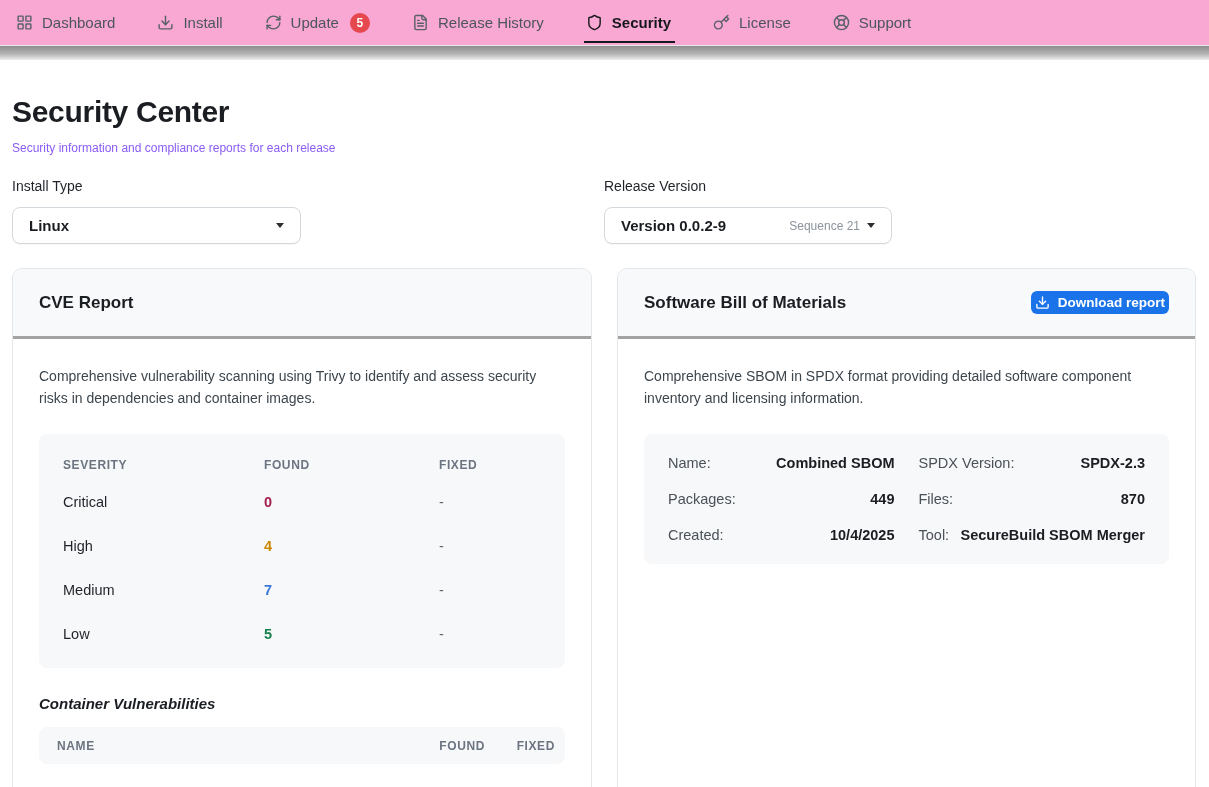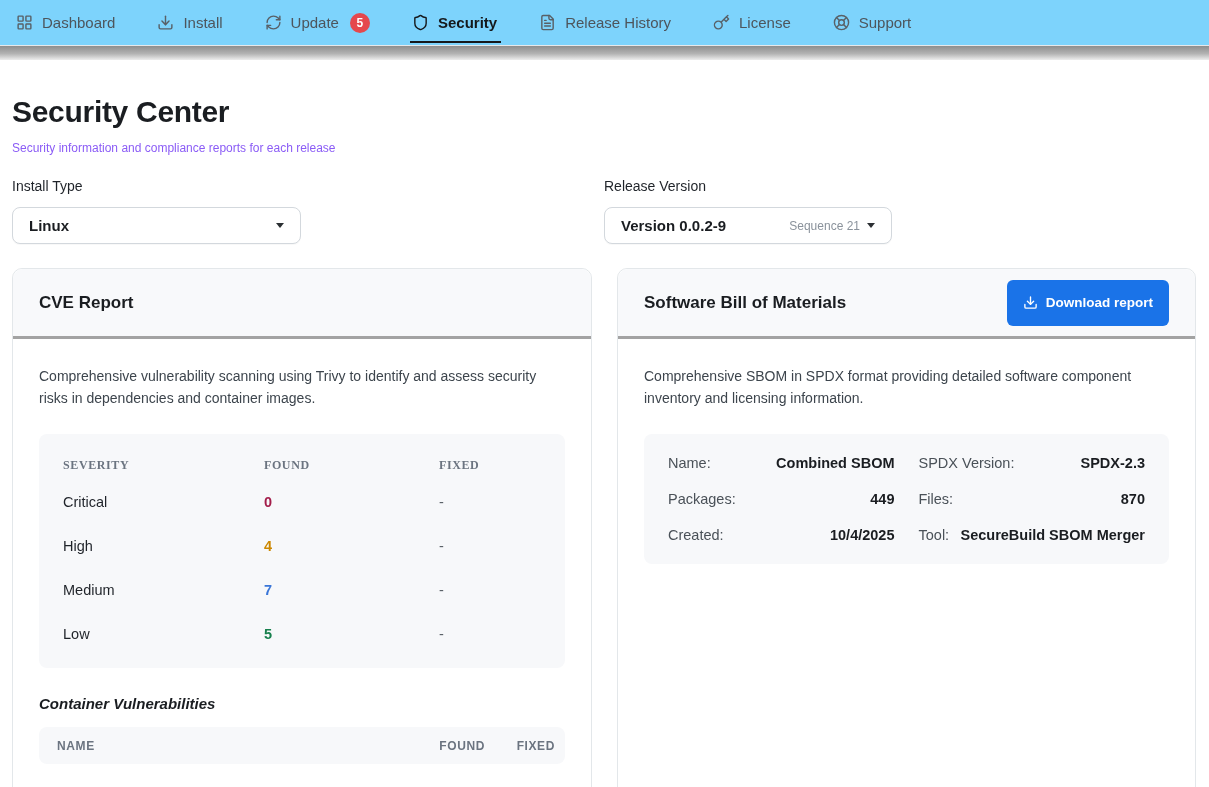--- a/index.html
+++ b/index.html
@@ -1,20 +1,20 @@
 <!DOCTYPE html>
 <html><head>
 <meta charset="utf-8">
 <style>
   * { margin:0; padding:0; box-sizing:border-box; }
   html,body { width:1209px; height:787px; overflow:hidden; background:#fff;
     font-family:"Liberation Sans", sans-serif; color:#16191d; }
 
   
-  .topnav { height:46px; background:#7dd3fc; border-bottom:1px solid #e6e8ea;
+  .topnav { height:46px; background:#f9a8d4; border-bottom:1px solid #e6e8ea;
     display:flex; align-items:stretch; padding-left:16px; }
   .nav-item { display:flex; align-items:center; gap:9px; margin-right:42px;
     color:#4d555c; font-size:15px; cursor:pointer; position:relative; }
   .nav-item .nav-icon { display:flex; align-items:center; color:#586067; }
   .nav-item.active { color:#15181b; font-weight:600; }
   .nav-item.active .nav-icon { color:#15181b; }
   .nav-item.active::after { content:""; position:absolute; left:-2px; right:-4px;
     bottom:2px; height:2px; background:#15181b; }
   .badge { min-width:20px; height:20px; border-radius:10px; color:#fff;
     font-size:12px; font-weight:700; display:inline-flex; align-items:center;
@@ -46,29 +46,29 @@
   .card-right { width:579px; }
   .card-header { height:70px; background:#f8f9fb; border-bottom:3px solid #a3a3a3;
     border-radius:10px 10px 0 0; display:flex; align-items:center;
     justify-content:space-between; padding:0 26px; }
   .card-header h2 { font-size:17px; font-weight:700; color:#1a1d21; }
   .card-body { padding:27px 26px 0 26px; }
   .desc { font-size:14px; line-height:21.5px; color:#3d454d; max-width:522px; }
 
   .dl-btn { display:inline-flex; align-items:center; gap:8px; border:none;
     border-radius:6px; color:#fff; font-size:13.5px; font-weight:600;
-    font-family:"Liberation Sans", sans-serif; padding:0 16px; height:46px; cursor:pointer; }
+    font-family:"Liberation Sans", sans-serif; padding:0 4px; height:23px; cursor:pointer; }
 
   
   .sev-table { margin-top:25px; background:#f7f8fa; border-radius:8px;
     padding:16px 24px 12px 24px; }
   .sev-row { display:grid; grid-template-columns:201px 175px 1fr; align-items:center; }
   .sev-head { height:30px; }
   .sev-head span { font-size:12px; font-weight:600; letter-spacing:0.6px;
-    text-transform:uppercase; color:#6b7480;font-family:Liberation Serif, serif; }
+    text-transform:uppercase; color:#6b7480; }
   .sev-data { height:44px; font-size:14.5px; }
   .sev-name { color:#1f2329; }
   .sev-found { font-weight:600; }
   .sev-fixed { color:#5b6268; }
 
   .cv-title { margin-top:27px; font-size:15px; font-weight:700; color:#1a1d21;font-style:italic; }
   .cv-header { margin-top:15px; background:#f7f8fa; border-radius:8px; height:37px;
     display:grid; grid-template-columns:1fr 76px 70px; align-items:center;
     padding:0 10px 0 18px; }
   .cv-header span { font-size:12px; font-weight:600; letter-spacing:0.6px;
@@ -115,39 +115,39 @@
       <svg width="17" height="17" viewBox="0 0 24 24" fill="none" stroke="currentColor" stroke-width="2" stroke-linecap="round" stroke-linejoin="round">
           <path d="M3 12a9 9 0 0 1 9-9 9.75 9.75 0 0 1 6.74 2.74L21 8"></path>
           <path d="M21 3v5h-5"></path>
           <path d="M21 12a9 9 0 0 1-9 9 9.75 9.75 0 0 1-6.74-2.74L3 16"></path>
           <path d="M8 16H3v5"></path>
         </svg>
     </span>
     <span>Update</span>
     <span class="badge" style="background: rgb(229, 72, 77);">5</span>
   </div>
-  <div class="nav-item active">
-    <span class="nav-icon">
-      <svg width="17" height="17" viewBox="0 0 24 24" fill="none" stroke="currentColor" stroke-width="2" stroke-linecap="round" stroke-linejoin="round">
-          <path d="M20 13c0 5-3.5 7.5-7.66 8.95a1 1 0 0 1-.67-.01C7.5 20.5 4 18 4 13V6a1 1 0 0 1 1-1c2 0 4.5-1.2 6.24-2.72a1.17 1.17 0 0 1 1.52 0C14.51 3.81 17 5 19 5a1 1 0 0 1 1 1z"></path>
-        </svg>
-    </span>
-    <span>Security</span>
-  </div>
   <div class="nav-item">
     <span class="nav-icon">
       <svg width="17" height="17" viewBox="0 0 24 24" fill="none" stroke="currentColor" stroke-width="2" stroke-linecap="round" stroke-linejoin="round">
           <path d="M15 2H6a2 2 0 0 0-2 2v16a2 2 0 0 0 2 2h12a2 2 0 0 0 2-2V7Z"></path>
           <path d="M14 2v4a2 2 0 0 0 2 2h4"></path>
           <path d="M16 13H8"></path>
           <path d="M16 17H8"></path>
           <path d="M10 9H8"></path>
         </svg>
     </span>
     <span>Release History</span>
+  </div>
+  <div class="nav-item active">
+    <span class="nav-icon">
+      <svg width="17" height="17" viewBox="0 0 24 24" fill="none" stroke="currentColor" stroke-width="2" stroke-linecap="round" stroke-linejoin="round">
+          <path d="M20 13c0 5-3.5 7.5-7.66 8.95a1 1 0 0 1-.67-.01C7.5 20.5 4 18 4 13V6a1 1 0 0 1 1-1c2 0 4.5-1.2 6.24-2.72a1.17 1.17 0 0 1 1.52 0C14.51 3.81 17 5 19 5a1 1 0 0 1 1 1z"></path>
+        </svg>
+    </span>
+    <span>Security</span>
   </div>
   <div class="nav-item">
     <span class="nav-icon">
       <svg width="17" height="17" viewBox="0 0 24 24" fill="none" stroke="currentColor" stroke-width="2" stroke-linecap="round" stroke-linejoin="round">
           <path d="m21 2-2 2m-7.61 7.61a5.5 5.5 0 1 1-7.778 7.778 5.5 5.5 0 0 1 7.777-7.777zm0 0L15.5 7.5m0 0 3 3L22 7l-3-3m-3.5 3.5L19 4"></path>
         </svg>
     </span>
     <span>License</span>
   </div>
   <div class="nav-item">

